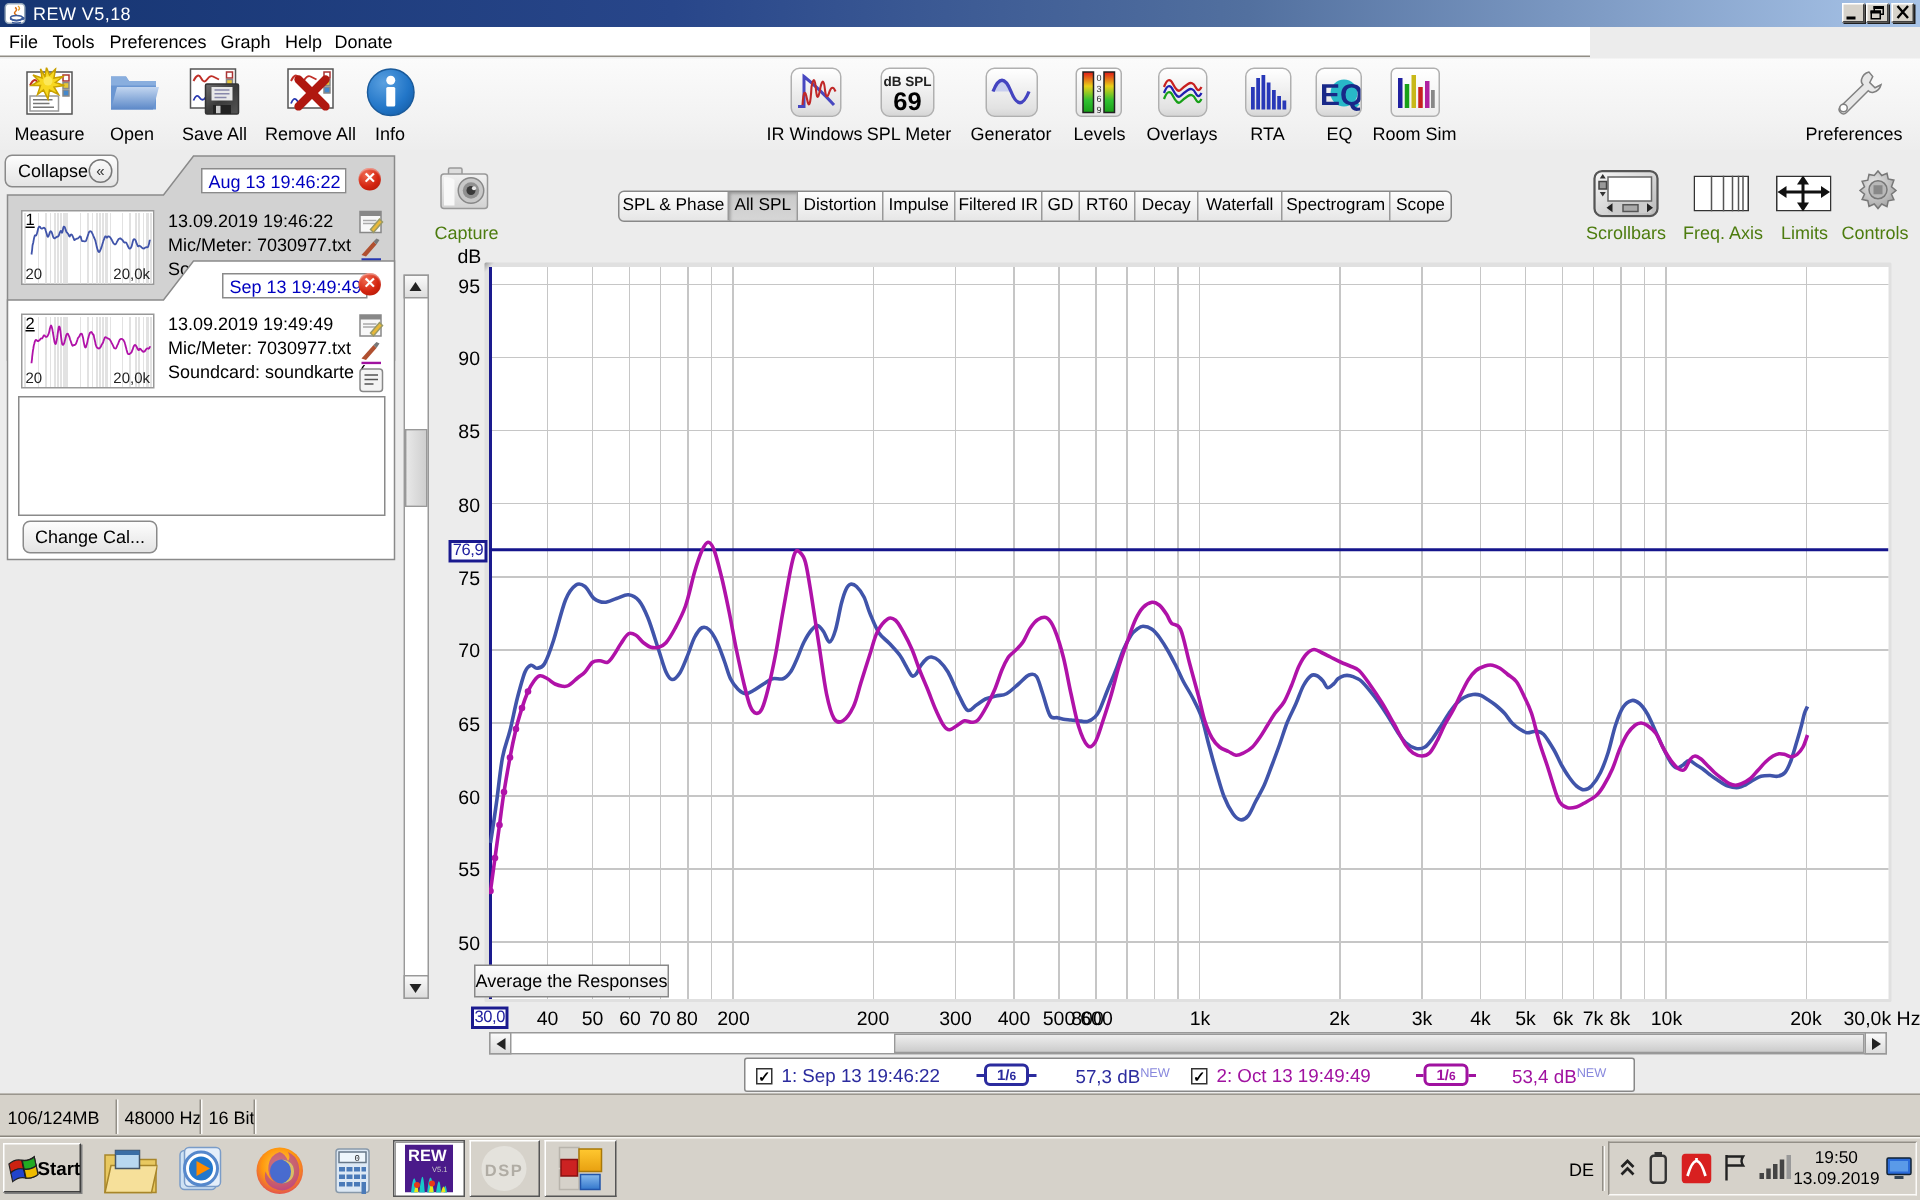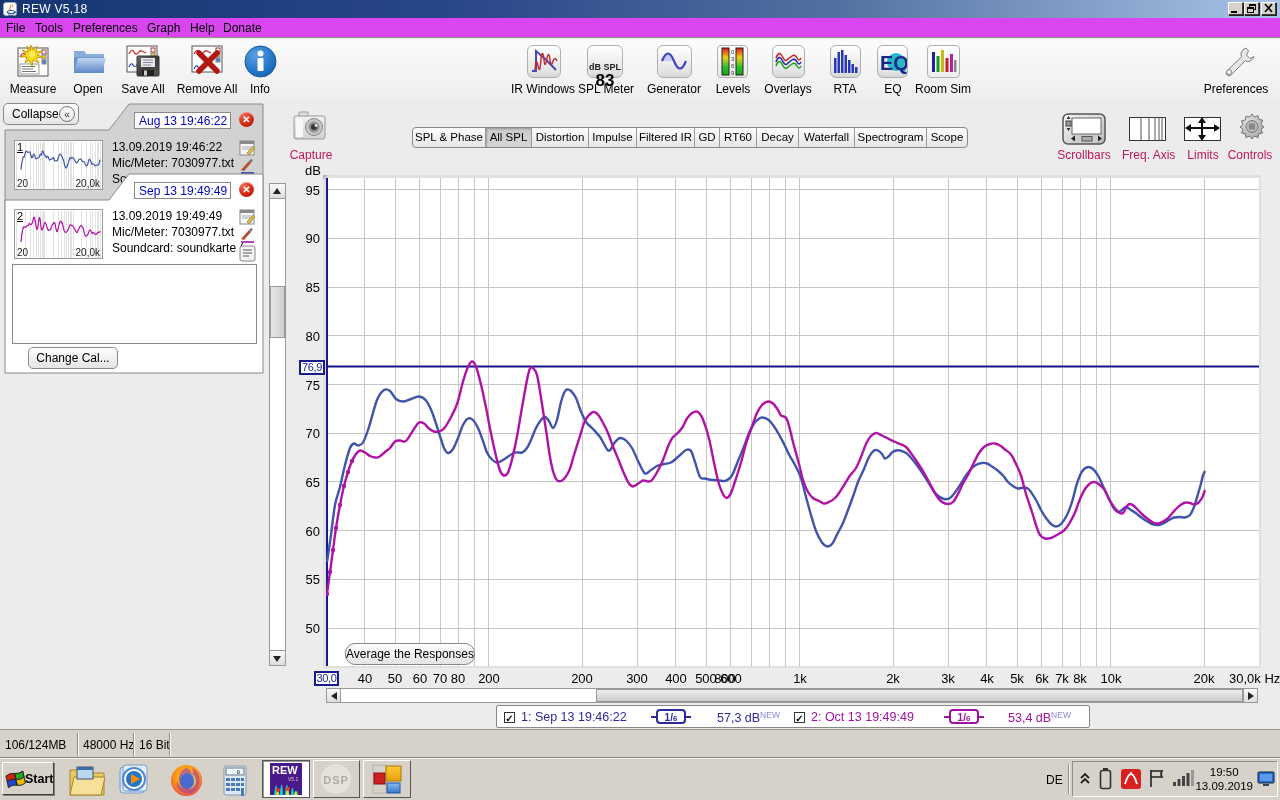--- a/index.html
+++ b/index.html
@@ -1,56 +1,56 @@
 <!DOCTYPE html>
 <html><head><meta charset="utf-8"><style>
 *{margin:0;padding:0;box-sizing:border-box}
 html,body{width:1280px;height:800px;overflow:hidden;font-family:"Liberation Sans",sans-serif;background:#ececec}
 .abs{position:absolute}
 #titlebar{position:absolute;left:0;top:0;width:1280px;height:18px;background:linear-gradient(90deg,#163572 0%,#28468a 35%,#52709f 65%,#a8c4e8 100%)}
 #appicon{position:absolute;left:3px;top:2px;width:14px;height:14px;background:#fff;border-radius:3px;border:1px solid #9ab}
 #apptitle{position:absolute;left:22px;top:2px;color:#fff;font-size:12px;font-weight:normal;letter-spacing:.3px}
 .wbtn{position:absolute;top:2px;width:15px;height:13px;background:#d6d2ca;border:1px solid #fff;border-right-color:#404040;border-bottom-color:#404040;box-shadow:1px 1px 0 #202020;font-size:9px;text-align:center;line-height:11px;color:#000;font-weight:bold}
-#menubar{position:absolute;left:0;top:18px;width:1280px;height:20px;background:#d946ef;border-bottom:1px solid #928e86}
+#menubar{position:absolute;left:0;top:18px;width:1060px;height:20px;background:#ffffff;border-bottom:1px solid #928e86}
 .mi{position:absolute;top:3px;font-size:12px;color:#000}
 #toolbar{position:absolute;left:0;top:39px;width:1280px;height:61px;background:linear-gradient(#fbfbfb,#f2f2f2 70%,#ededed)}
 .tbtn{position:absolute;top:6px;text-align:center}
 .tlab{position:absolute;top:43px;font-size:12px;color:#000;text-align:center;white-space:nowrap}
 .ibev{border:1px solid #b0b0b0;border-radius:6px;background:linear-gradient(#ffffff,#e2e2e2 85%,#d6d6d6)}
 #content{position:absolute;left:0;top:100px;width:1280px;height:629px;background:#ececec}
 
 #collapse{position:absolute;left:3px;top:103px;width:76px;height:22px;border:1px solid #8a8a8a;border-radius:5px;background:linear-gradient(#fdfdfd,#e4e4e4);font-size:12px;color:#000;line-height:20px;padding-left:8px}
 #collapse .cc{position:absolute;right:3px;top:2px;width:16px;height:16px;border:1px solid #777;border-radius:50%;font-size:10px;text-align:center;line-height:15px;color:#333}
 .cardsvg{position:absolute;left:0;top:0}
 .tfield{position:absolute;width:97px;height:17px;background:#fff;border:1px solid #8a8a8a;color:#0000c0;font-size:12px;line-height:16px;padding-left:4px}
 .xbtn{position:absolute;width:15px;height:15px;border-radius:50%;background:radial-gradient(circle at 35% 30%,#f06a50,#d42510 55%,#a81505);box-shadow:inset 0 1px 1px rgba(255,255,255,.5);color:#fff;font-size:10px;font-weight:bold;text-align:center;line-height:15px}
 .thumb{position:absolute;left:14px;width:89px;height:50px;background:#fff;border:1px solid #999}
 .thumb .num{position:absolute;left:2px;top:0px;font-size:11px;color:#000;text-decoration:underline}
 .thumb .bl{position:absolute;left:2px;bottom:0px;font-size:10px;color:#222}
 .thumb .br{position:absolute;right:2px;bottom:0px;font-size:10px;color:#222}
 .meta{position:absolute;left:112px;font-size:12px;color:#000;line-height:16px;white-space:nowrap}
 .micon{position:absolute;left:239px;width:17px;height:16px}
 #notes{position:absolute;left:12px;top:264px;width:245px;height:80px;background:#fff;border:1px solid #8a8a8a}
-#changecal{position:absolute;left:28px;top:347px;width:90px;height:22px;border:1px solid #8a8a8a;border-radius:5px;background:linear-gradient(#fdfdfd,#e4e4e4);font-size:12px;color:#000;text-align:center;line-height:20px}
+#changecal{position:absolute;left:15px;top:347px;width:90px;height:22px;border:1px solid #8a8a8a;border-radius:5px;background:linear-gradient(#fdfdfd,#e4e4e4);font-size:12px;color:#000;text-align:center;line-height:20px}
 
 .sb{position:absolute;background:#fff;border:1px solid #999}
 .sbtn{position:absolute;background:linear-gradient(#fafafa,#ddd);border:1px solid #999}
 .arr{width:0;height:0;position:absolute}
 
 #tabs{position:absolute;left:412px;top:127px;height:21px;border:1px solid #888;border-radius:4px;background:linear-gradient(#fdfdfd,#e6e6e6);display:flex}
 .tab{height:19px;border-right:1px solid #999;font-size:11.5px;color:#000;line-height:19px;text-align:center;white-space:nowrap}
 .tab.sel{background:linear-gradient(#c9c9c9,#d6d6d6);box-shadow:inset 1px 1px 2px rgba(0,0,0,.25)}
 #plotwrap{position:absolute;left:323px;top:175px;width:938px;height:493px;background:linear-gradient(135deg,#9a9a9a,#c4c4c4 3px,#e0e0e0 5px);border-radius:1px}
 #plot{position:absolute;left:326px;top:178px;width:933px;height:488px;background:#fff}
 .yl{position:absolute;left:296px;width:24px;text-align:right;font-size:13px;color:#000}
 .xl{position:absolute;top:671px;width:30px;text-align:center;font-size:13px;color:#000}
 .bluebox{position:absolute;background:#fff;border:2px solid #1a1a8e;color:#2222a0;font-size:11px;text-align:center;line-height:11px;letter-spacing:-0.3px}
-#avgbtn{position:absolute;left:345px;top:643px;width:130px;height:22px;border:1px solid #888;border-radius:10px;background:linear-gradient(#fdfdfd,#e4e4e4);font-size:12px;text-align:center;line-height:20px;color:#000}
-
-.rlab{position:absolute;top:148px;font-size:12px;color:#be185d;text-align:center;white-space:nowrap}
+#avgbtn{position:absolute;left:316px;top:643px;width:130px;height:22px;border:1px solid #888;border-radius:0;background:linear-gradient(#fdfdfd,#e4e4e4);font-size:12px;text-align:center;line-height:20px;color:#000}
+
+.rlab{position:absolute;top:148px;font-size:12px;color:#4d7c0f;text-align:center;white-space:nowrap}
 
 #legend{position:absolute;left:496px;top:705px;width:594px;height:23px;background:#fff;border:1px solid #888;border-radius:2px}
 .cb{position:absolute;top:6px;width:11px;height:11px;background:#fff;border:1px solid #333;font-size:10px;line-height:11px;text-align:center;font-weight:bold}
 .leg1{color:#2b2b9e}.leg2{color:#a012a0}
 .lt{position:absolute;top:4px;font-size:12.5px}
 .badge{position:absolute;top:3px;width:30px;height:15px;border-radius:4px;background:#fff;font-size:10px;text-align:center;line-height:14px;font-weight:bold}
 .bstub{position:absolute;top:10px;width:5px;height:2px}
 .sup{font-size:8.5px;vertical-align:4px;color:#8888dd}
 #statusbar{position:absolute;left:0;top:729px;width:1280px;height:29px;background:#d6d2ca;border-top:1px solid #9a968e;font-size:12px;color:#000}
 .ssep{position:absolute;top:3px;width:2px;height:23px;border-left:1px solid #938f87;border-right:1px solid #fbfaf8}
@@ -199,22 +199,22 @@
 
  <div class="tbtn ibev" style="left:527px;width:34px;height:33px">
       <svg width="32" height="31" viewBox="0 0 32 31">
         <path d="M4 25 L8 25 L8 5 Q18 13 28 24" stroke="#4848c0" stroke-width="2" fill="none"></path>
         <path d="M7 24 q1-14 3-4 t3-8 q2-10 3 2 q1 10 3-2 q2-8 3 2 q1 8 3 1 q2-5 4 0" stroke="#c02828" stroke-width="1.4" fill="none"></path>
       </svg>
     </div>
  <div class="tlab" style="left:509px;width:68px">IR Windows</div>
 
  <div class="tbtn ibev" style="left:587px;width:36px;height:33px;font-weight:bold">
-      <div style="font-size:9px;margin-top:16px;color:#222">dB SPL</div>
-      <div style="font-size:17px;margin-top:-1px;color:#000">83</div>
+      <div style="font-size:9px;margin-top:3px;color:#222">dB SPL</div>
+      <div style="font-size:17px;margin-top:-1px;color:#000">69</div>
     </div>
  <div class="tlab" style="left:577px;width:58px">SPL Meter</div>
 
  <div class="tbtn ibev" style="left:657px;width:35px;height:33px">
       <svg width="33" height="31" viewBox="0 0 33 31">
         <path d="M4 15 Q10 0 16 15 Z" fill="#c8ceee"></path>
         <path d="M4 15 Q10 0 16 15 Q22 30 28 15" stroke="#4444c0" stroke-width="2.2" fill="none"></path>
       </svg>
     </div>
  <div class="tlab" style="left:643px;width:62px">Generator</div>
@@ -354,21 +354,21 @@
 <div class="micon" style="top:158px">
     <svg width="17" height="16">
       <path d="M2 12 L10 3 L12 5 L5 13 Z" fill="#b05030"></path>
       <path d="M10 3 L12 5 L14 2 L12 1 Z" fill="#777"></path>
       <line x1="2" y1="15" x2="15" y2="15" stroke="#2838b0" stroke-width="1.6"></line>
     </svg>
   </div>
 <svg class="cardsvg" width="290" height="420" style="left:0;top:0">
  <polygon points="5,200 109,200 129,174 263,174 263,373 5,373" fill="#ffffff" stroke="#8a8a8a"></polygon>
 </svg>
-<div class="tfield" style="left:134px;top:182px">Sep 13 19:49:49</div>
+<div class="tfield" style="left:148px;top:182px">Sep 13 19:49:49</div>
 <div class="xbtn" style="left:239px;top:182px">✕</div>
 <div class="thumb" style="top:209px">
     <svg width="87" height="48" viewBox="0 0 87 48" style="position:absolute;left:0;top:0">
       <g stroke="#e2e2e2" stroke-width="1" shape-rendering="crispEdges">
         <line x1="1.5" y1="1" x2="1.5" y2="49"></line>
         <line x1="10.5" y1="1" x2="10.5" y2="49"></line>
         <line x1="15.5" y1="1" x2="15.5" y2="49"></line>
         <line x1="18.5" y1="1" x2="18.5" y2="49"></line>
         <line x1="21.5" y1="1" x2="21.5" y2="49"></line>
         <line x1="23.5" y1="1" x2="23.5" y2="49"></line>

